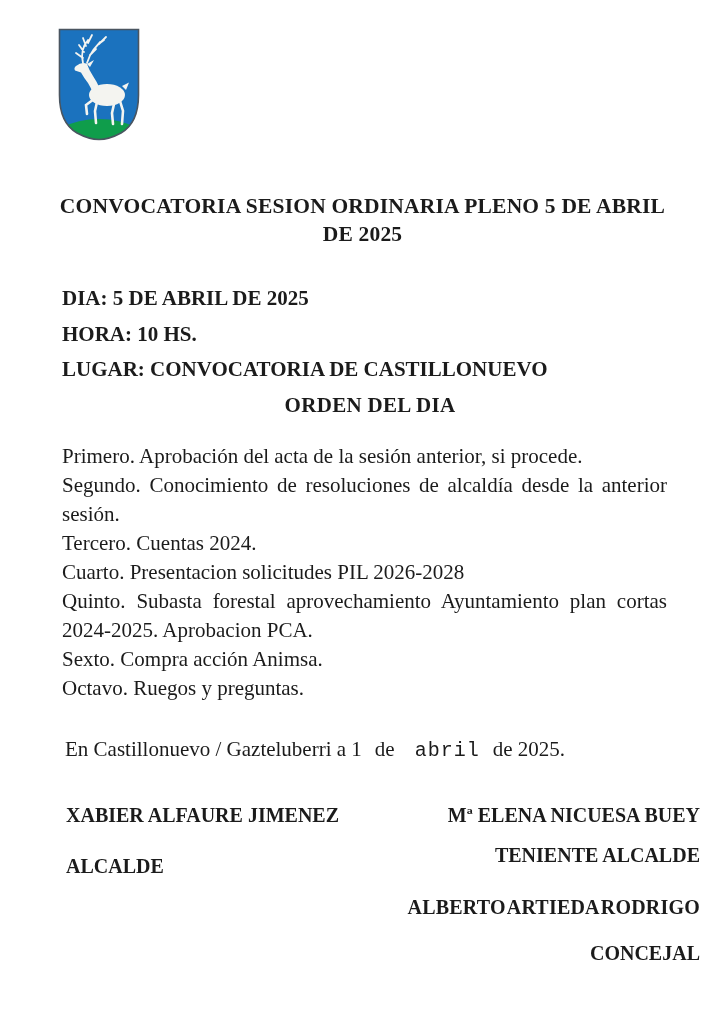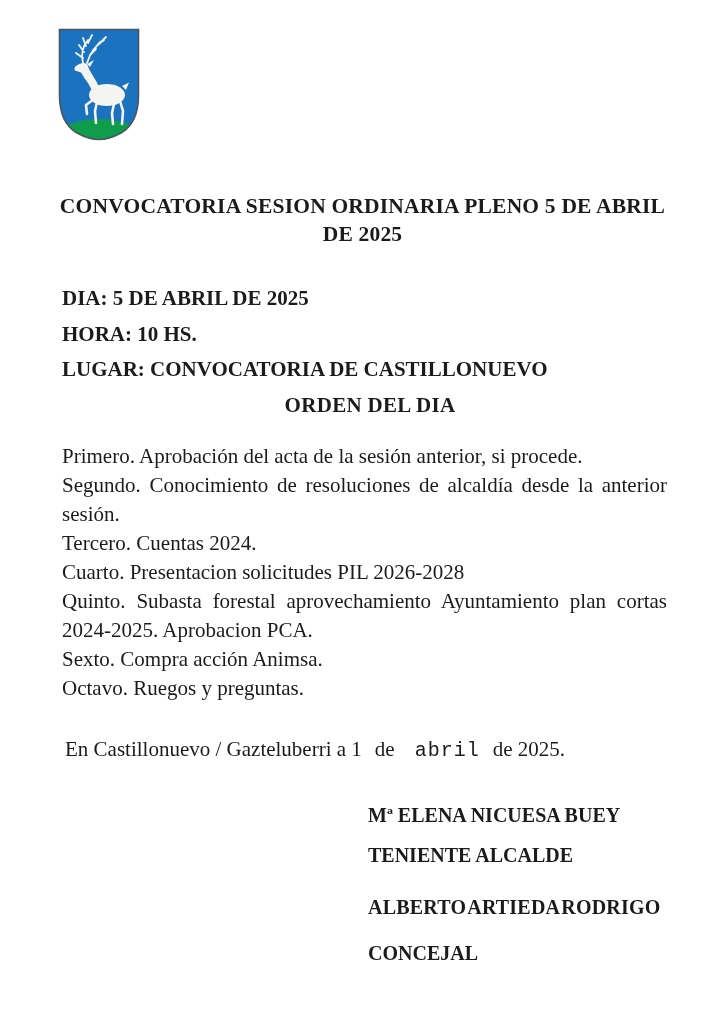--- a/index.html
+++ b/index.html
@@ -91,21 +91,21 @@
     left: 66px;
     top: 804px;
     text-align: left;
   }
   .sig-left .sig-role { margin-top: 28px; }
   .sig-right {
     position: absolute;
     left: 368px;
     top: 804px;
     width: 332px;
-    text-align: left;
+    text-align: right;
   }
   .sig-right .sig-role-1 { margin-top: 17px; }
   .sig-right .sig-name-2 { margin-top: 29px; word-spacing: -3px; letter-spacing: 0.2px; }
   .sig-right .sig-role-2 { margin-top: 23px; }
 </style>
 </head>
 <body>
 
 <div class="page">
 
@@ -161,20 +161,24 @@
     <p>Cuarto. Presentacion solicitudes PIL 2026-2028</p>
     <p>Quinto. Subasta forestal aprovechamiento Ayuntamiento plan cortas 2024-2025. Aprobacion PCA.</p>
     <p>Sexto. Compra acción Animsa.</p>
     <p>Octavo. Ruegos y preguntas.</p>
   </div>
 
   <div class="dateline">
     <span>En Castillonuevo / Gazteluberri a 1</span><span class="gap-sm">de</span><span class="gap-md month">abril</span><span class="gap-sm">de 2025.</span>
   </div>
 
+  <div class="sig sig-left">
+    <div class="sig-name">XABIER ALFAURE JIMENEZ</div>
+    <div class="sig-role">ALCALDE</div>
+  </div>
 
   <div class="sig sig-right">
     <div class="sig-name-1">Mª ELENA NICUESA BUEY</div>
     <div class="sig-role-1">TENIENTE ALCALDE</div>
     <div class="sig-name-2">ALBERTO ARTIEDA RODRIGO</div>
     <div class="sig-role-2">CONCEJAL</div>
   </div>
 
 </div>
 

